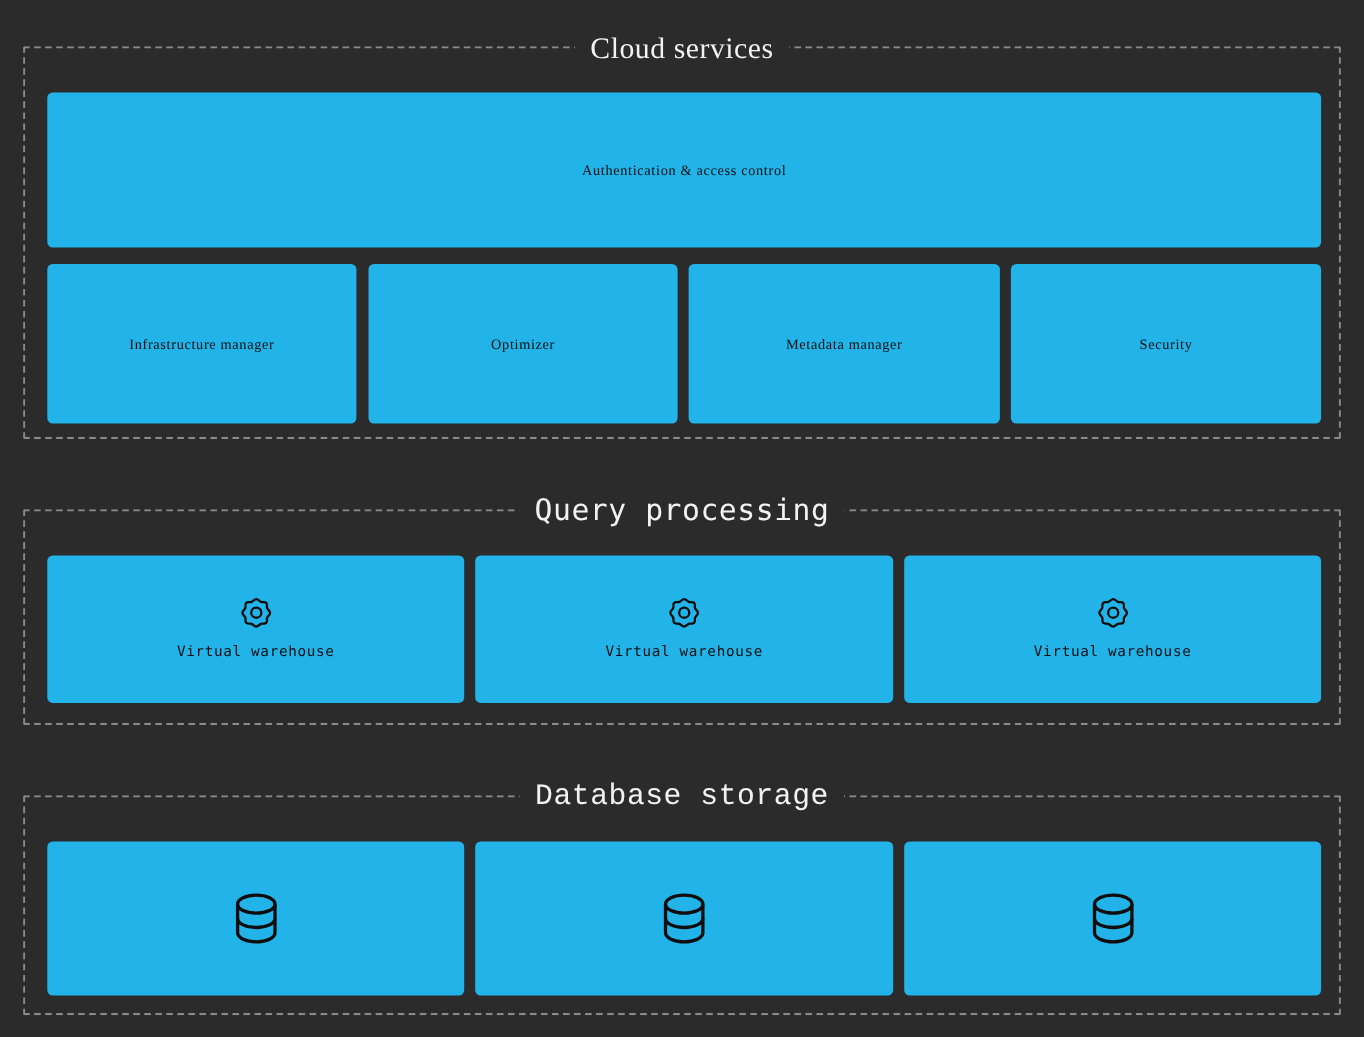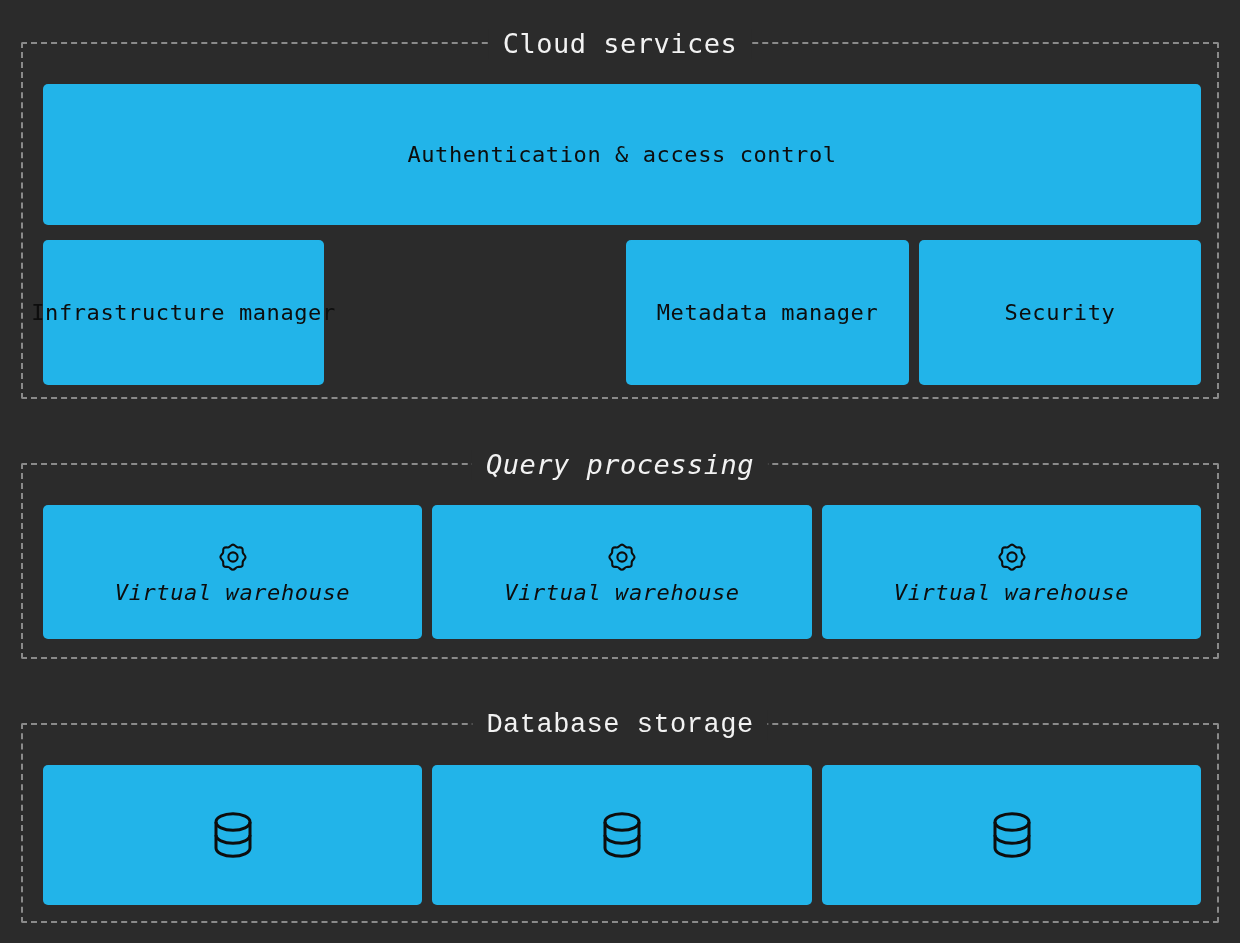--- a/index.html
+++ b/index.html
@@ -54,47 +54,47 @@
     background: #22b4e9;
     border-radius: 5px;
     display: flex;
     flex-direction: column;
     align-items: center;
     justify-content: center;
     color: #0d0d0d;
   }
 
   .node-label {
-    font-size: 22px;
+    font-size: 13px;
     line-height: 22px;
     letter-spacing: 0.6px;
     color: #0d0d0d;
     text-align: center;
     white-space: nowrap;
   }
 
   .node-icon {
     display: block;
     line-height: 0;
   }
 
   .node.with-icon .node-icon { margin-bottom: 9px; }
 
   .node.icon-only { justify-content: center; }
 
   
-  #cluster-cloud      { left: 21px;  top: 42px;  width: 1198px; height: 357px; }
+  #cluster-cloud      { left: 21px;  top: 42px;  width: 1198px; height: 357px; font-family: Liberation Serif, serif; }
   #node-auth          { left: 20px;  top: 40px;  width: 1158px; height: 141px; }
   #node-infra         { left: 20px;  top: 196px; width: 281px;  height: 145px; }
   #node-optimizer     { left: 312px; top: 196px; width: 281px;  height: 145px; }
   #node-metadata      { left: 603px; top: 196px; width: 283px;  height: 145px; }
   #node-security      { left: 896px; top: 196px; width: 282px;  height: 145px; }
 
   
-  #cluster-query      { left: 21px;  top: 463px; width: 1198px; height: 196px; font-style: italic; }
+  #cluster-query      { left: 21px;  top: 463px; width: 1198px; height: 196px; }
   #node-vw-1          { left: 20px;  top: 40px;  width: 379px;  height: 134px; }
   #node-vw-2          { left: 409px; top: 40px;  width: 380px;  height: 134px; }
   #node-vw-3          { left: 799px; top: 40px;  width: 379px;  height: 134px; }
 
   
   #cluster-storage    { left: 21px;  top: 723px; width: 1198px; height: 200px; font-family: Liberation Mono, monospace; }
   #node-db-1          { left: 20px;  top: 40px;  width: 379px;  height: 140px; }
   #node-db-2          { left: 409px; top: 40px;  width: 380px;  height: 140px; }
   #node-db-3          { left: 799px; top: 40px;  width: 379px;  height: 140px; }
 </style>
@@ -107,20 +107,23 @@
     <div class="cluster-title">Cloud services</div>
 
     <div class="node" id="node-auth">
       <span class="node-label">Authentication &amp; access control</span>
     </div>
 
     <div class="node" id="node-infra">
       <span class="node-label">Infrastructure manager</span>
     </div>
 
+    <div class="node" id="node-optimizer">
+      <span class="node-label">Optimizer</span>
+    </div>
 
     <div class="node" id="node-security">
       <span class="node-label">Security</span>
     </div>
 
     <div class="node" id="node-metadata">
       <span class="node-label">Metadata manager</span>
     </div>
   </div>
 

